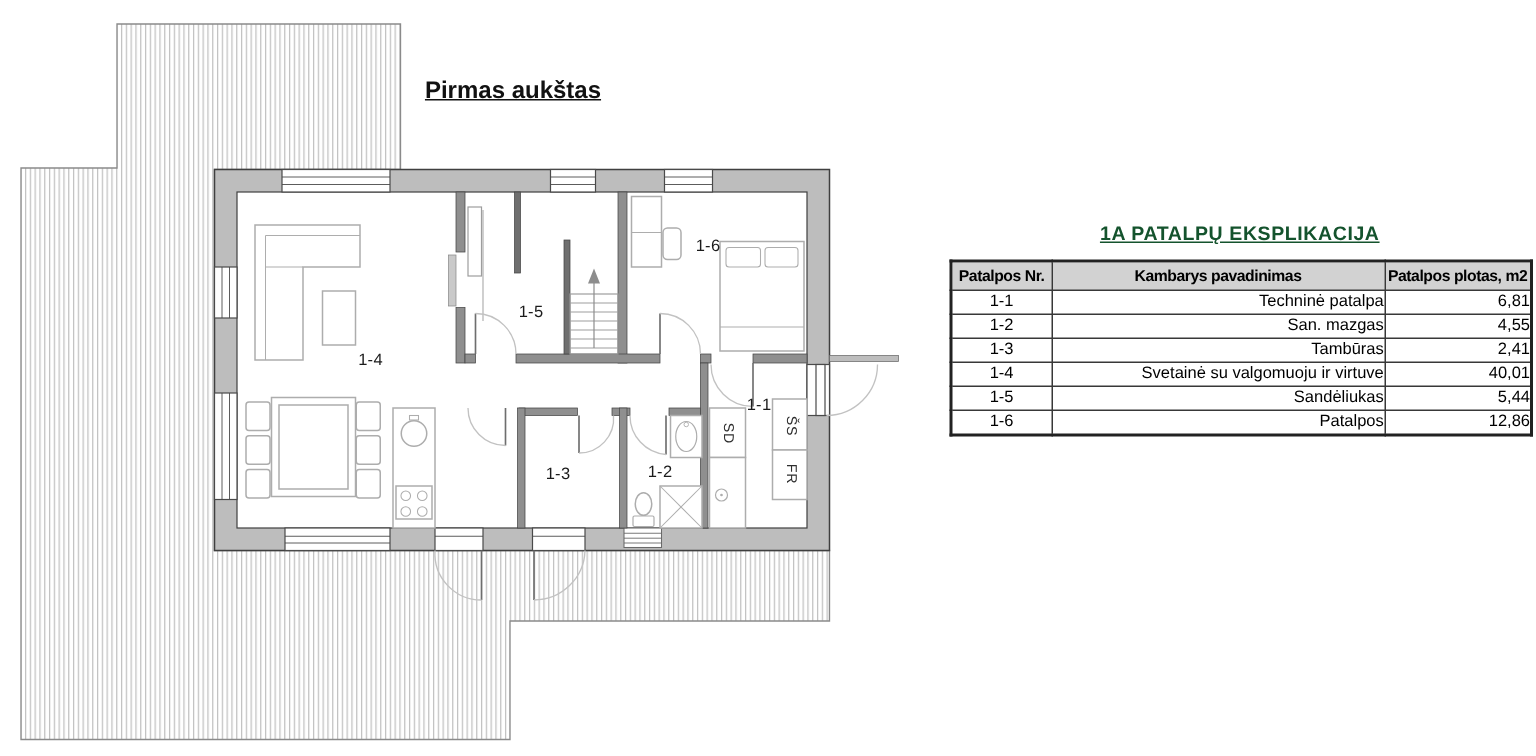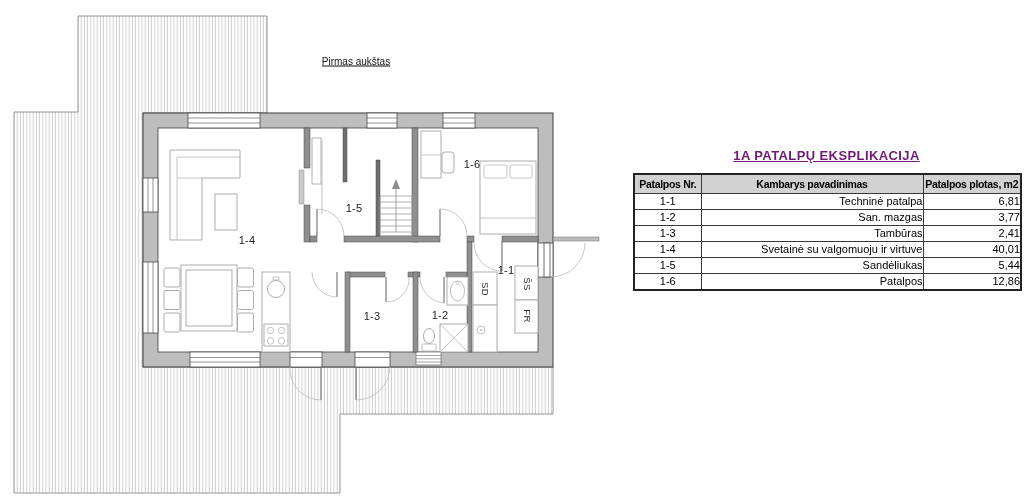--- a/index.html
+++ b/index.html
@@ -2,35 +2,35 @@
 <html><head>
 <meta charset="utf-8">
 <style>
   html,body{margin:0;padding:0;background:#ffffff;}
   .stage{
     position:relative;width:1024px;height:504px;background:#ffffff;overflow:hidden;
     font-family:"Liberation Sans","DejaVu Sans",sans-serif;color:#000;
   }
   .plan-svg{position:absolute;left:0;top:0;}
   .plan-title{
-    position:absolute;left:356px;top:61px;transform:translate(-50%,-50%);
-    font-size:10px;font-weight:normal;text-decoration:underline;white-space:nowrap;color:#111;
+    position:absolute;left:342px;top:61px;transform:translate(-50%,-50%);
+    font-size:16px;font-weight:bold;text-decoration:underline;white-space:nowrap;color:#111;
   }
   .room-label{
     position:absolute;transform:translate(-50%,-50%);
     font-size:11px;color:#1b1b1b;white-space:nowrap;letter-spacing:0.2px;
   }
   .applabel{
     position:absolute;transform:translate(-50%,-50%) rotate(90deg);
     font-size:9.5px;color:#2e2e2e;white-space:nowrap;letter-spacing:0.5px;
   }
   .exp{position:absolute;left:633px;top:148px;width:387px;}
   .exp-title{
     text-align:center;font-size:13px;font-weight:bold;text-decoration:underline;
-    letter-spacing:0.4px;margin-bottom:10px;color:#701a75;white-space:nowrap;
+    letter-spacing:0.4px;margin-bottom:10px;color:#14532d;white-space:nowrap;
   }
   table.exp-table{
     border-collapse:collapse;width:387px;table-layout:fixed;
     border:2px solid #222;font-size:11px;background:#fff;padding-left:46px;
   }
   .exp-table th{
     background:#d2d2d2;border:1px solid #383838;height:18px;
     font-size:10.5px;font-weight:bold;letter-spacing:-0.3px;padding:0 1px;
     white-space:nowrap;overflow:hidden;
   }
@@ -257,21 +257,21 @@
       </thead>
       <tbody>
         <tr>
           <td class="nr">1-1</td>
           <td class="name">Techninė patalpa</td>
           <td class="area">6,81</td>
         </tr>
         <tr>
           <td class="nr">1-2</td>
           <td class="name">San. mazgas</td>
-          <td class="area">3,77</td>
+          <td class="area">4,55</td>
         </tr>
         <tr>
           <td class="nr">1-3</td>
           <td class="name">Tambūras</td>
           <td class="area">2,41</td>
         </tr>
         <tr>
           <td class="nr">1-4</td>
           <td class="name">Svetainė su valgomuoju ir virtuve</td>
           <td class="area">40,01</td>

